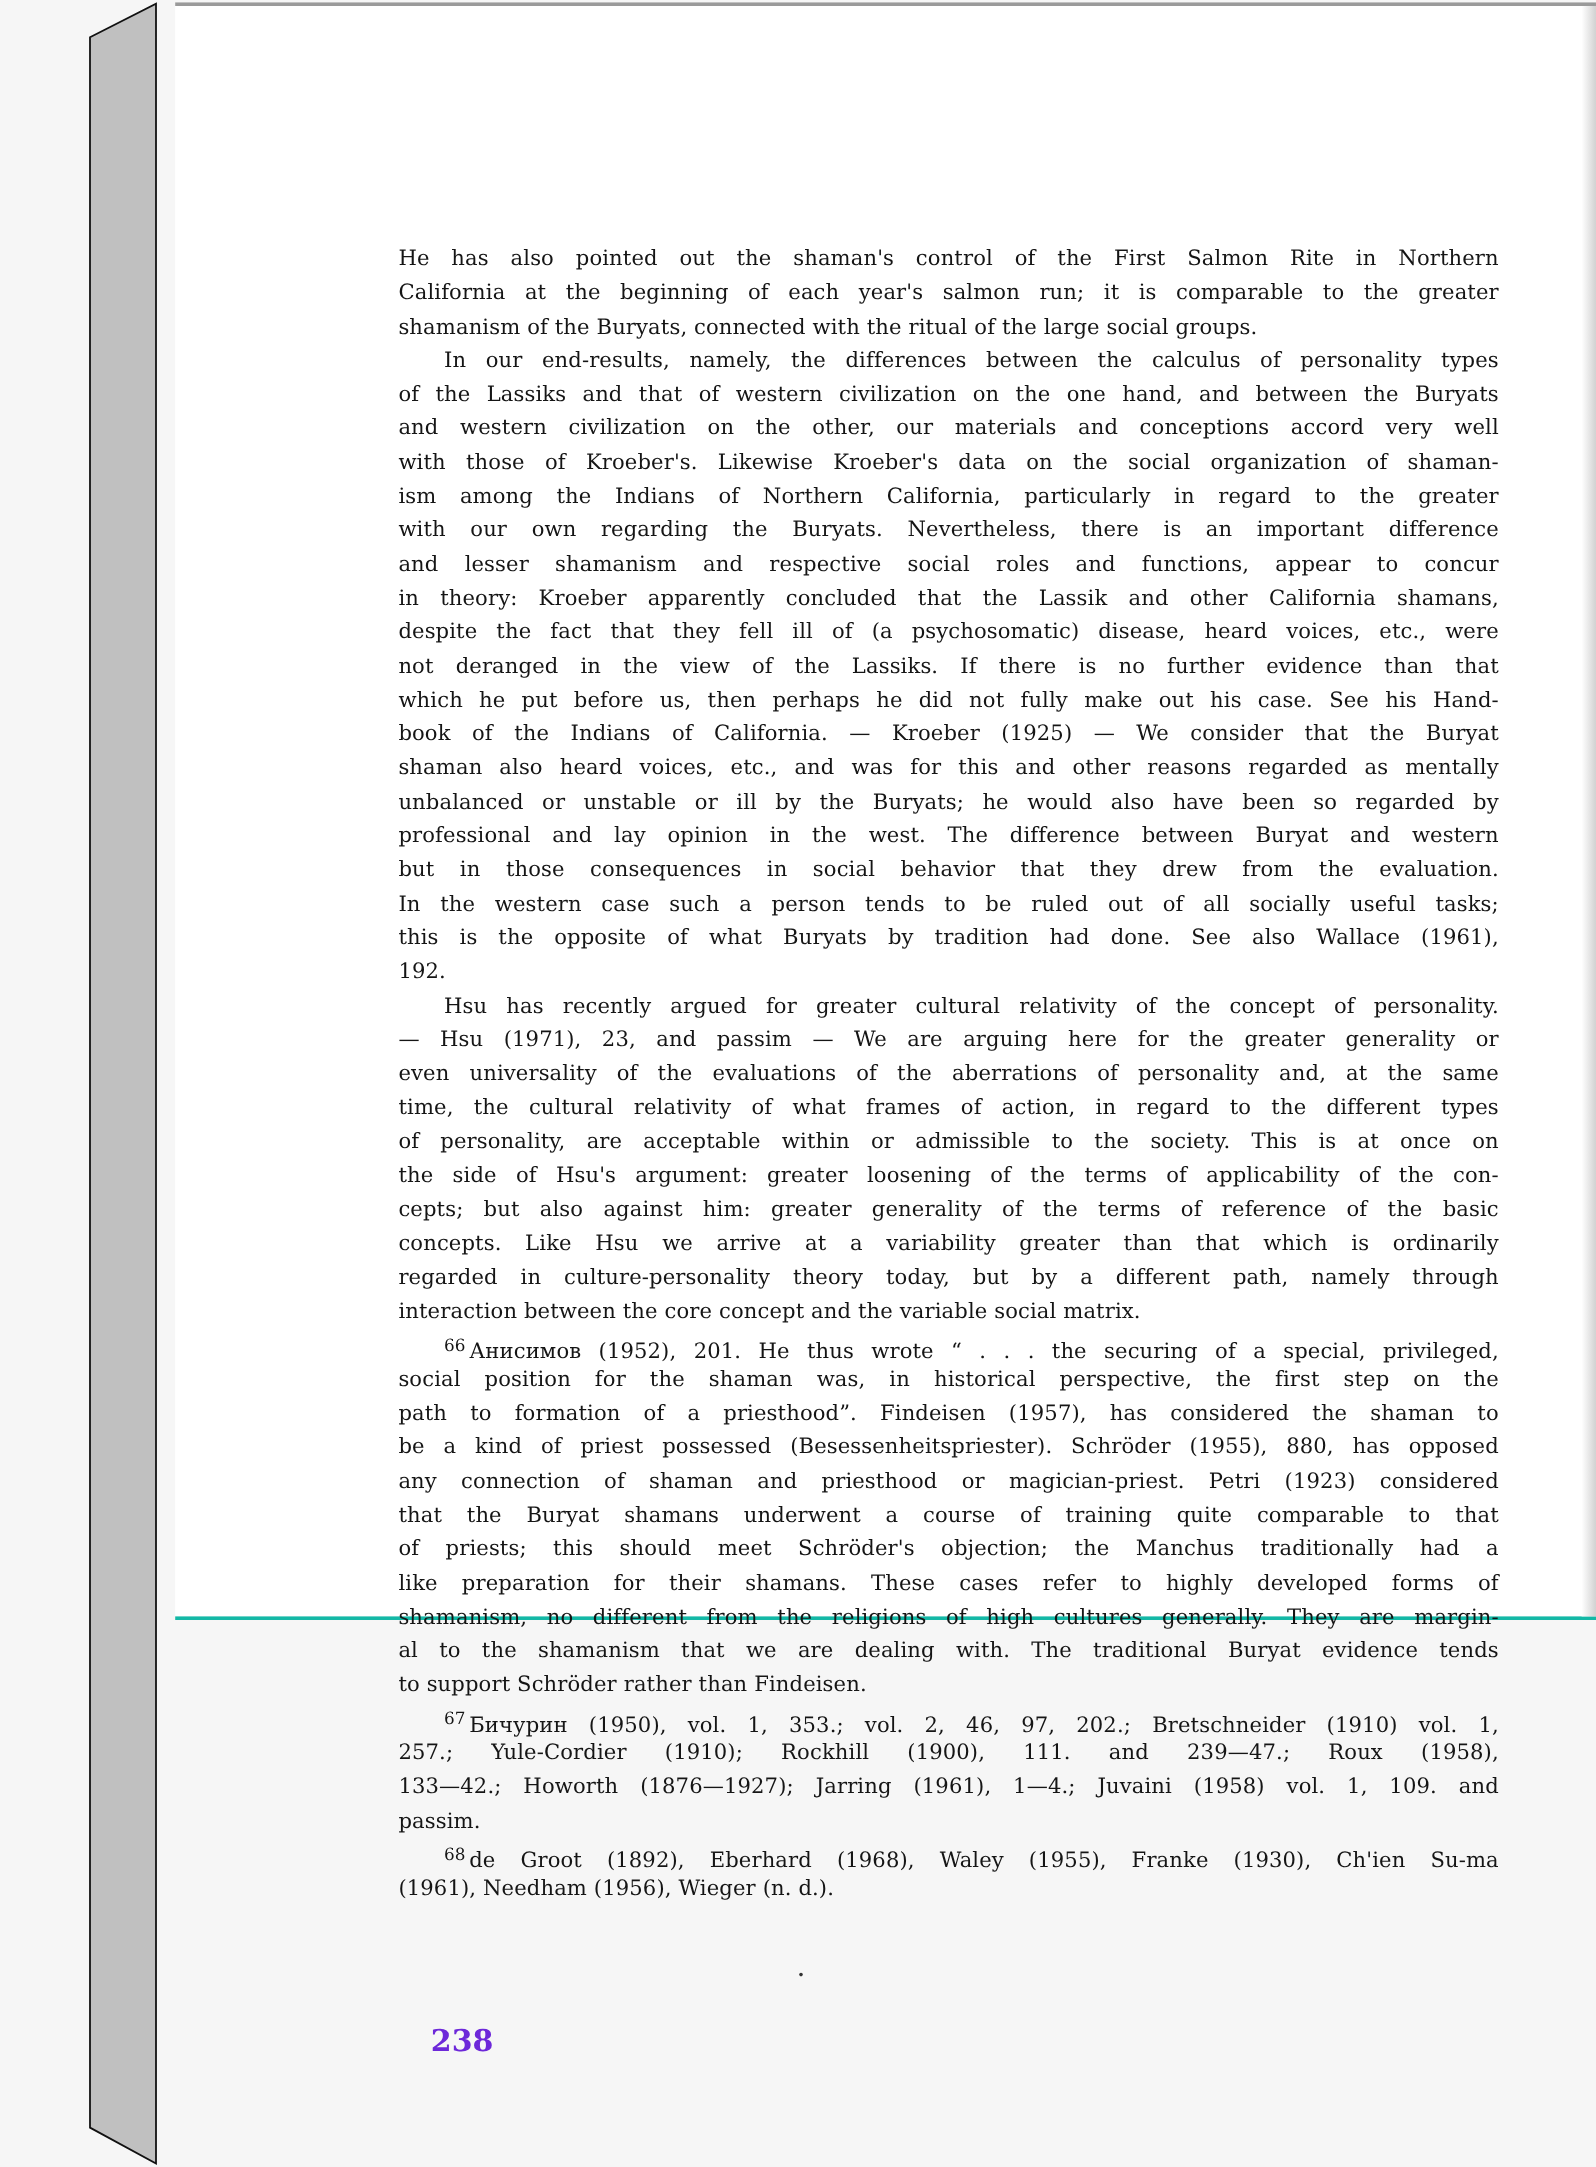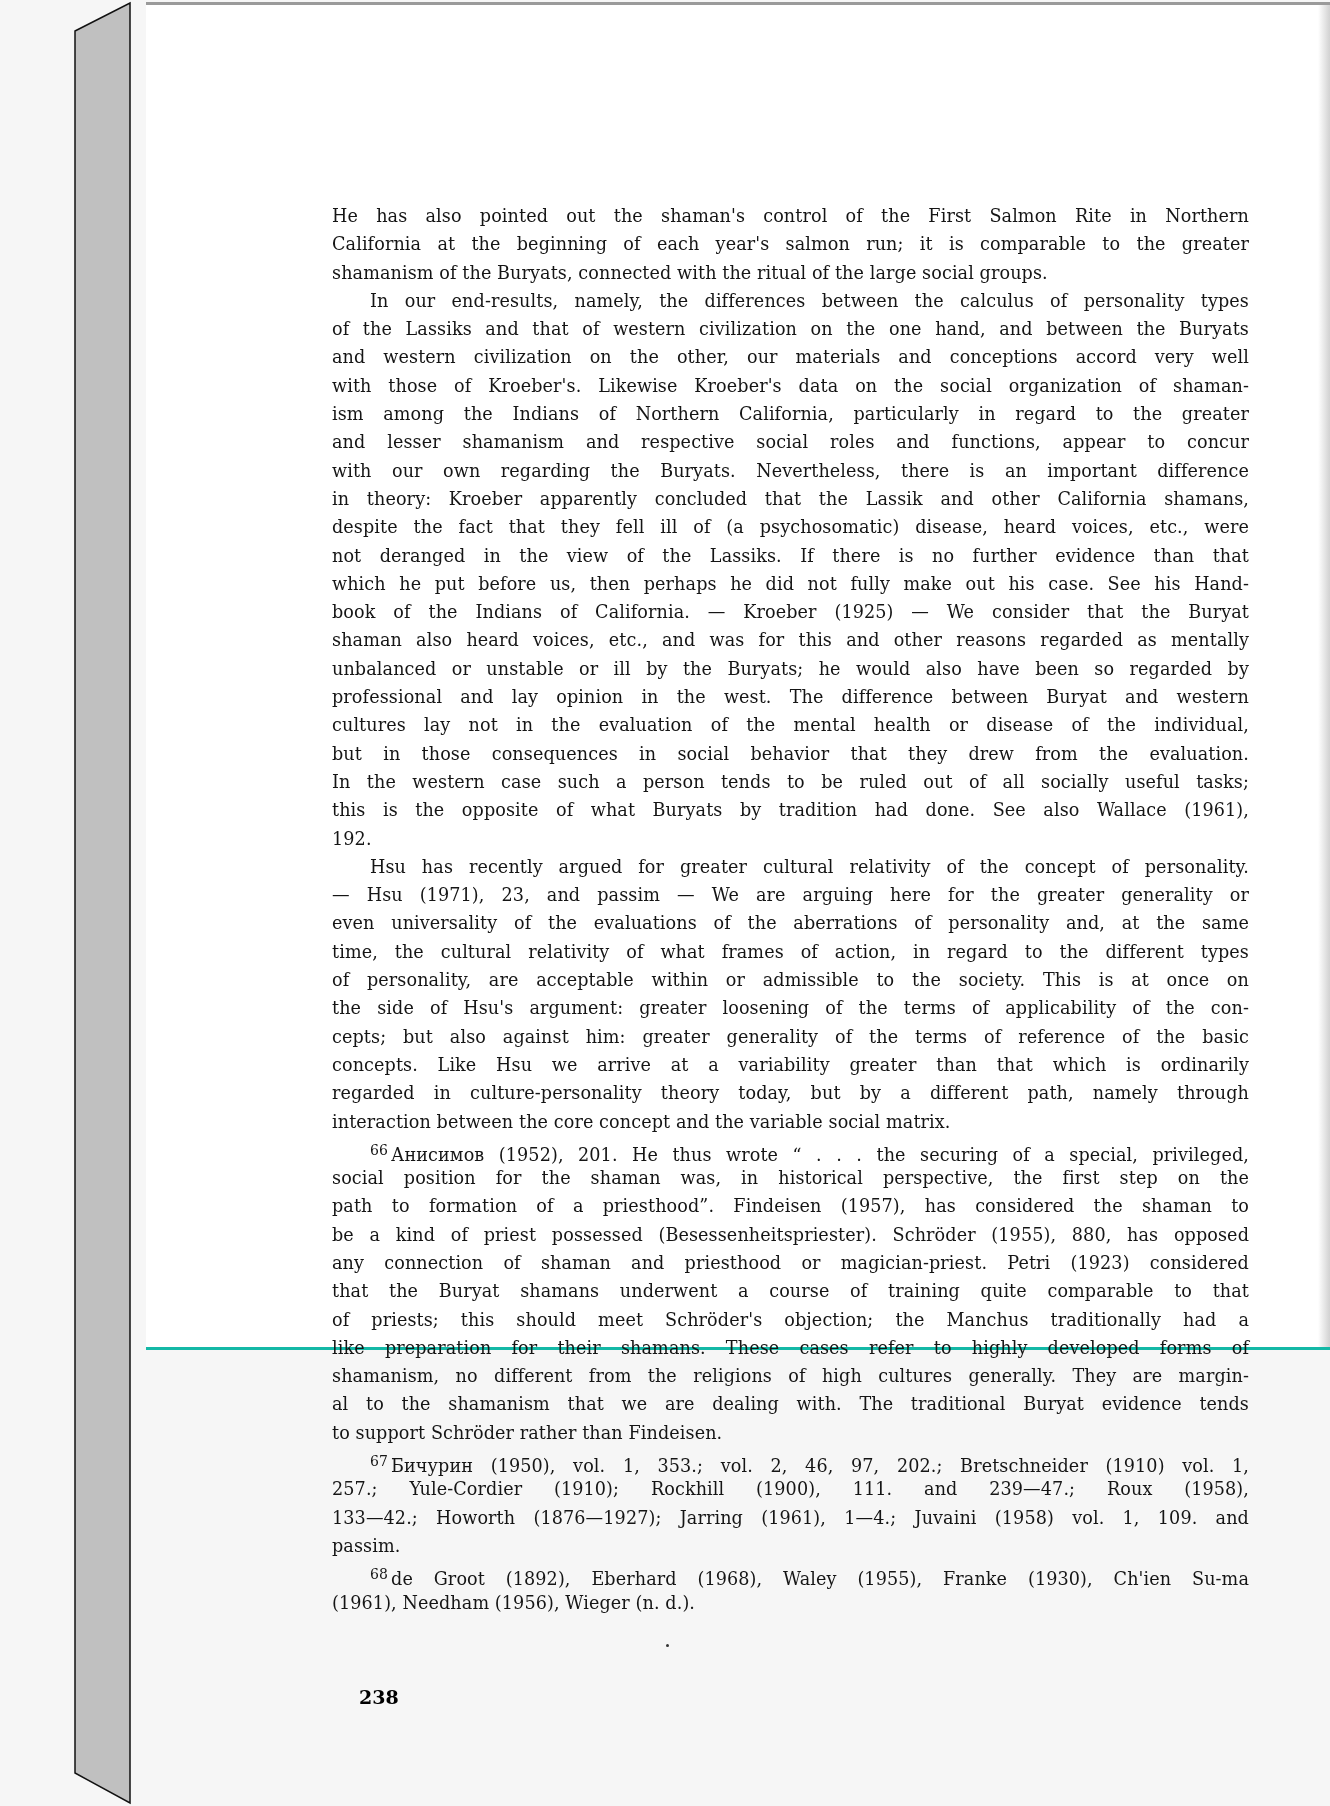--- a/index.html
+++ b/index.html
@@ -30,21 +30,21 @@
   .line {
     height:28.3px; line-height:28.3px; white-space:nowrap;
     text-align:justify; text-align-last:justify; letter-spacing:0.1px;
     overflow:visible;
   }
   .line.last { text-align-last:left; }
   .line.indent { padding-left:38px; }
   sup.fn { font-size:14px; vertical-align:6px; margin-right:3px; }
   .page-number {
     position:absolute; left:213px; top:1681px;
-    font-size:19px; font-weight:bold; color:#000000;
+    font-size:25px; font-weight:bold; color:#6d28d9;
   }
   .speck { position:absolute; left:520px; top:1639px; width:3px; height:3px; background:#333; border-radius:50%; }
 </style>
 </head>
 <body>
 
 <div class="spine">
   <svg width="58" height="1806" viewBox="0 0 58 1806">
     <polygon points="1,31 56,3 56,1803 1,1773" fill="#c0c0c0" stroke="#111" stroke-width="1.5"></polygon>
   </svg>
@@ -59,31 +59,30 @@
         <div class="line"><span>He has also pointed out the shaman's control of the First Salmon Rite in Northern</span></div>
         <div class="line"><span>California at the beginning of each year's salmon run; it is comparable to the greater</span></div>
         <div class="line last"><span>shamanism of the Buryats, connected with the ritual of the large social groups.</span></div>
       </div>
     <div>
         <div class="line indent"><span>In our end-results, namely, the differences between the calculus of personality types</span></div>
         <div class="line"><span>of the Lassiks and that of western civilization on the one hand, and between the Buryats</span></div>
         <div class="line"><span>and western civilization on the other, our materials and conceptions accord very well</span></div>
         <div class="line"><span>with those of Kroeber's. Likewise Kroeber's data on the social organization of shaman-</span></div>
         <div class="line"><span>ism among the Indians of Northern California, particularly in regard to the greater</span></div>
+        <div class="line"><span>with our own regarding the Buryats. Nevertheless, there is an important difference</span></div>
         <div class="line"><span>and lesser shamanism and respective social roles and functions, appear to concur</span></div>
-        <div class="line"><span>with our own regarding the Buryats. Nevertheless, there is an important difference</span></div>
         <div class="line"><span>in theory: Kroeber apparently concluded that the Lassik and other California shamans,</span></div>
         <div class="line"><span>despite the fact that they fell ill of (a psychosomatic) disease, heard voices, etc., were</span></div>
         <div class="line"><span>not deranged in the view of the Lassiks. If there is no further evidence than that</span></div>
         <div class="line"><span>which he put before us, then perhaps he did not fully make out his case. See his Hand-</span></div>
         <div class="line"><span>book of the Indians of California. — Kroeber (1925) — We consider that the Buryat</span></div>
         <div class="line"><span>shaman also heard voices, etc., and was for this and other reasons regarded as mentally</span></div>
         <div class="line"><span>unbalanced or unstable or ill by the Buryats; he would also have been so regarded by</span></div>
         <div class="line"><span>professional and lay opinion in the west. The difference between Buryat and western</span></div>
-        <div class="line"><span>cultures lay not in the evaluation of the mental health or disease of the individual,</span></div>
         <div class="line"><span>but in those consequences in social behavior that they drew from the evaluation.</span></div>
         <div class="line"><span>In the western case such a person tends to be ruled out of all socially useful tasks;</span></div>
         <div class="line"><span>this is the opposite of what Buryats by tradition had done. See also Wallace (1961),</span></div>
         <div class="line last"><span>192.</span></div>
       </div>
     <div>
         <div class="line indent"><span>Hsu has recently argued for greater cultural relativity of the concept of personality.</span></div>
         <div class="line"><span>— Hsu (1971), 23, and passim — We are arguing here for the greater generality or</span></div>
         <div class="line"><span>even universality of the evaluations of the aberrations of personality and, at the same</span></div>
         <div class="line"><span>time, the cultural relativity of what frames of action, in regard to the different types</span></div>

